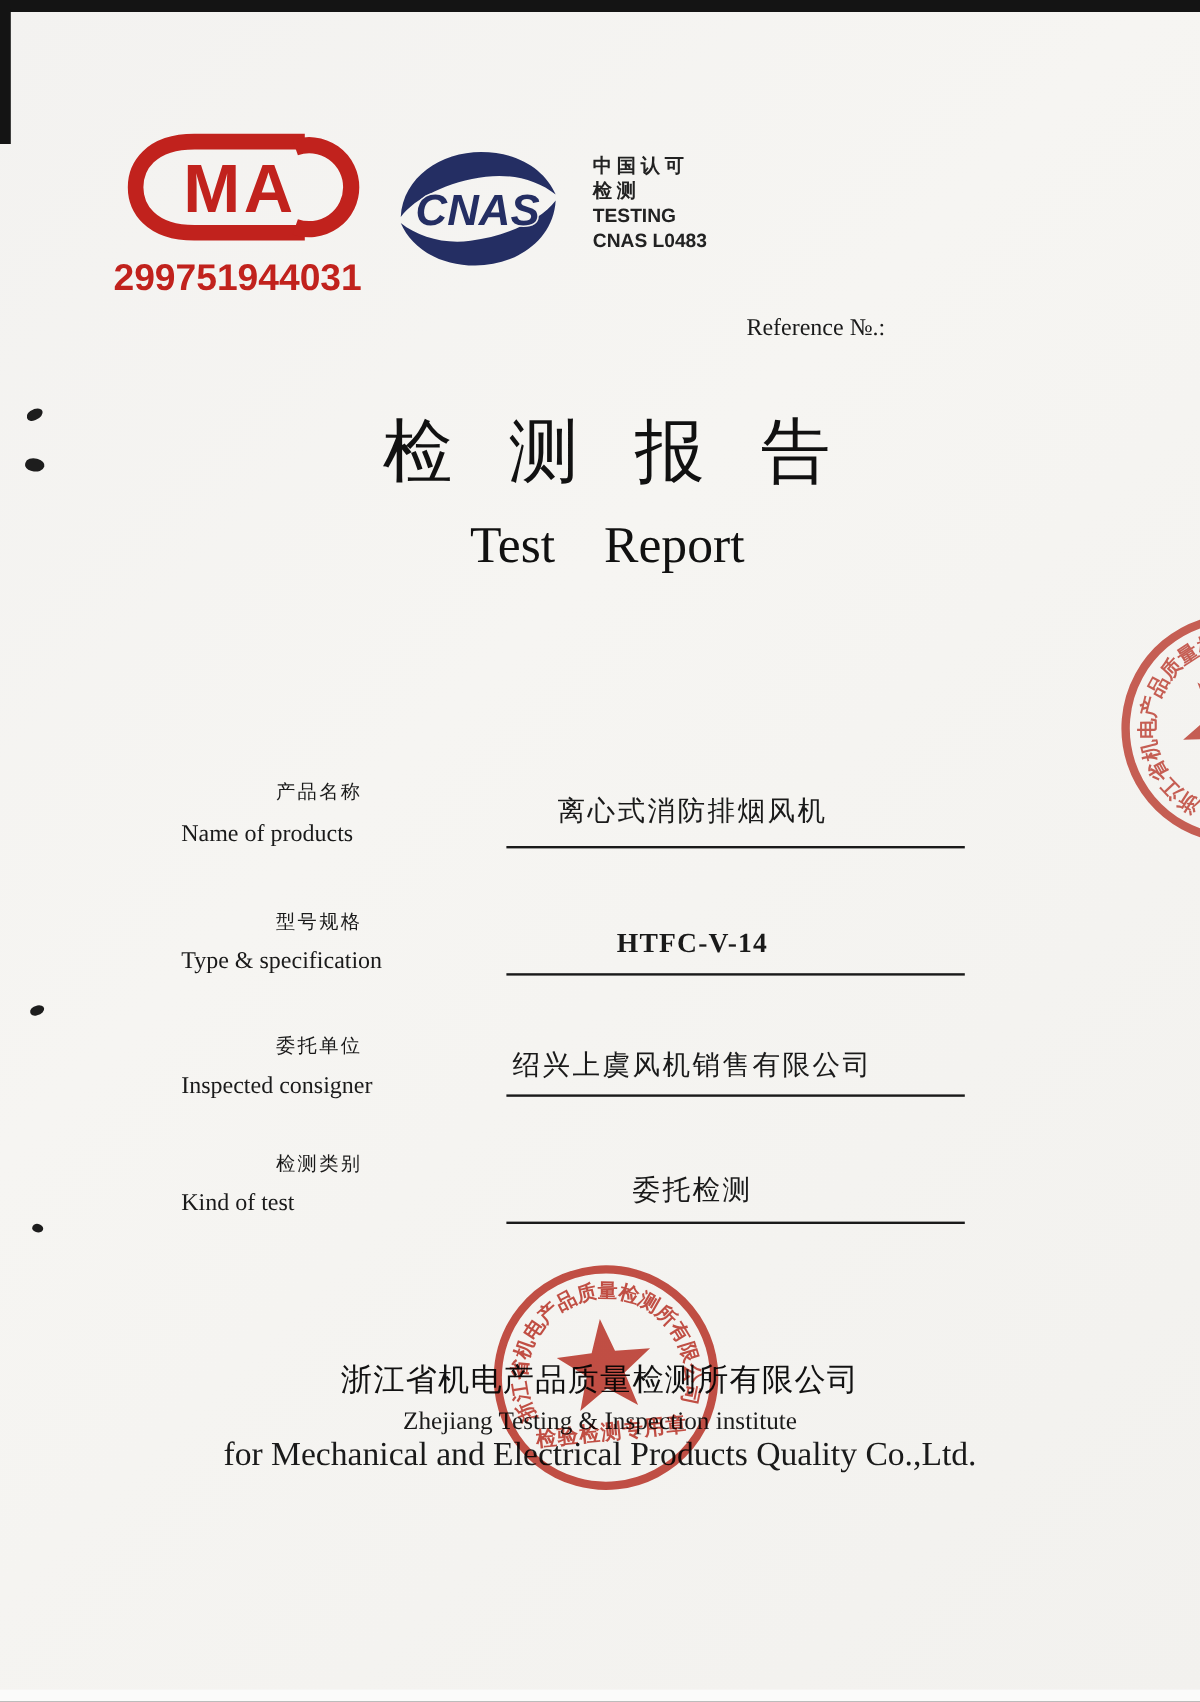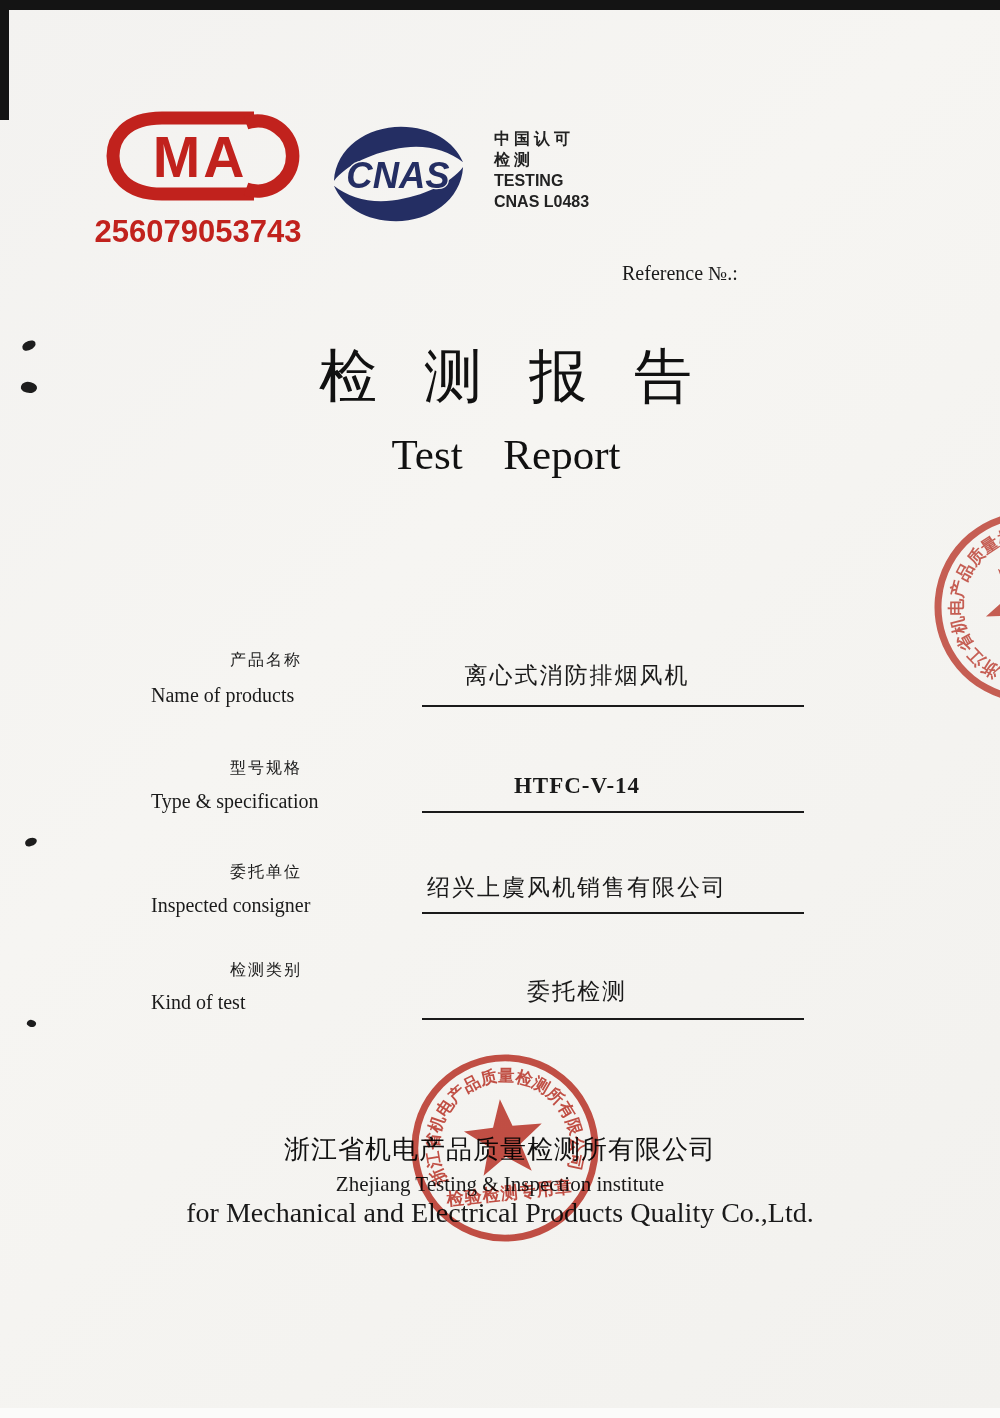--- a/index.html
+++ b/index.html
@@ -84,21 +84,21 @@
   <div class="abs mark mark3"></div>
   <div class="abs mark mark4"></div>
 
   <div class="abs cma-wrap">
     <svg viewBox="0 0 196 96" width="196" height="96">
       <path d="M 150,10 H 58 C 21,10 9,31 9,48 C 9,65 21,86 58,86 H 150" fill="none" stroke="#c1221d" stroke-width="13" stroke-linecap="butt"></path>
       <path d="M 142,15 A 35 35 0 1 1 142,81" fill="none" stroke="#c1221d" stroke-width="13.5" stroke-linecap="butt"></path>
       <text x="96" y="69" text-anchor="middle" font-family="Liberation Sans, DejaVu Sans, sans-serif" font-size="57" font-weight="bold" letter-spacing="3" fill="#c1221d">MA</text>
     </svg>
   </div>
-  <div class="abs cma-number">256079053743</div>
+  <div class="abs cma-number">299751944031</div>
 
   <div class="abs cnas-wrap">
     <svg viewBox="0 0 140 106" width="138" height="106">
       <path d="M 4,60 C 6,26 38,5 72,5 C 103,5 126,20 135,41 C 120,29 98,23 76,26 C 44,30 16,44 4,60 Z" fill="#242e63"></path>
       <path d="M 135,46 C 133,80 101,101 67,101 C 36,101 13,86 4,65 C 19,77 41,83 63,80 C 95,76 123,62 135,46 Z" fill="#242e63"></path>
       <text x="69" y="67" text-anchor="middle" font-family="Liberation Sans, DejaVu Sans, sans-serif" font-size="37" font-weight="bold" font-style="italic" fill="#242e63" stroke="#f4f3f0" stroke-width="2.5" paint-order="stroke">CNAS</text>
     </svg>
   </div>
 
   <div class="abs accred">

